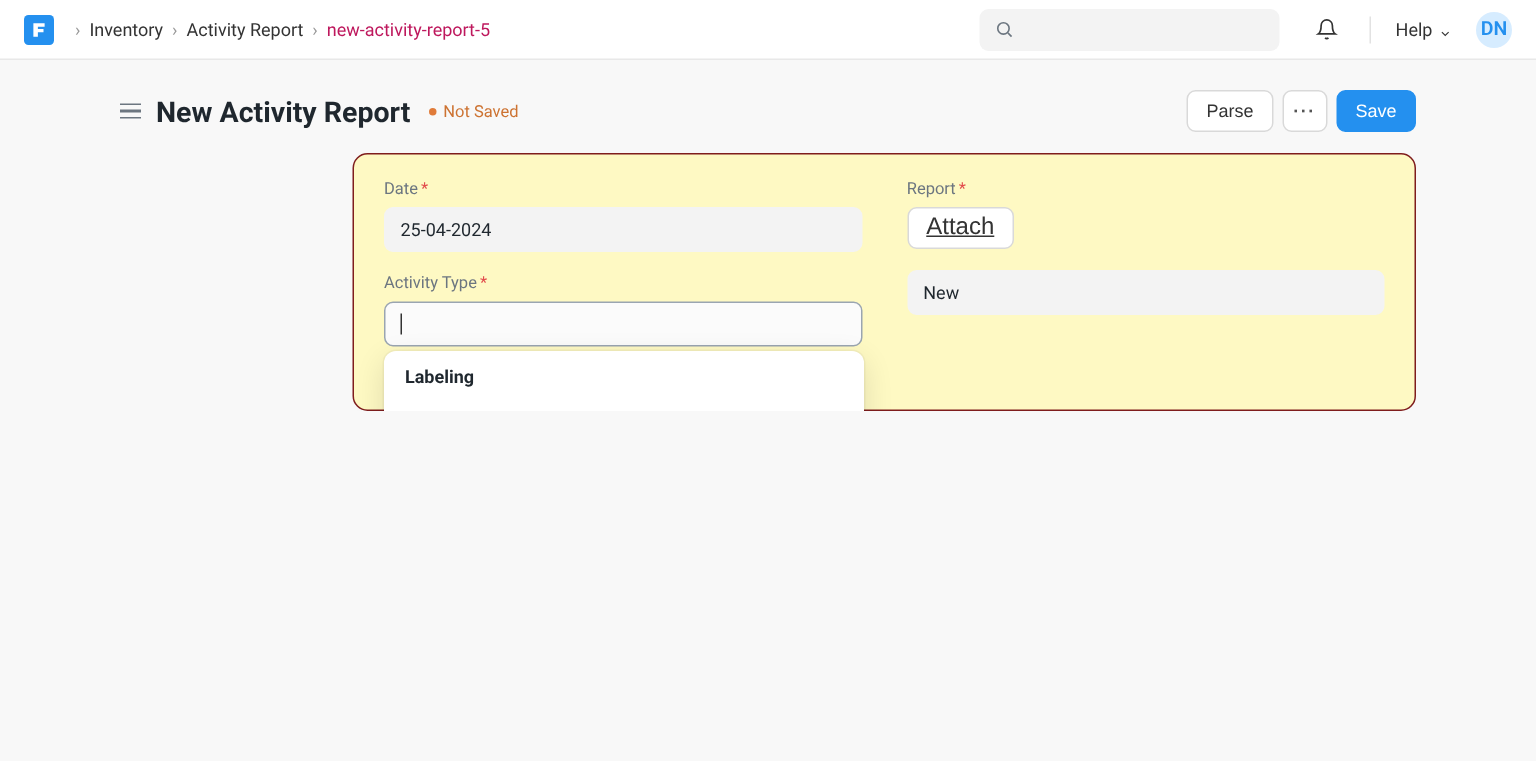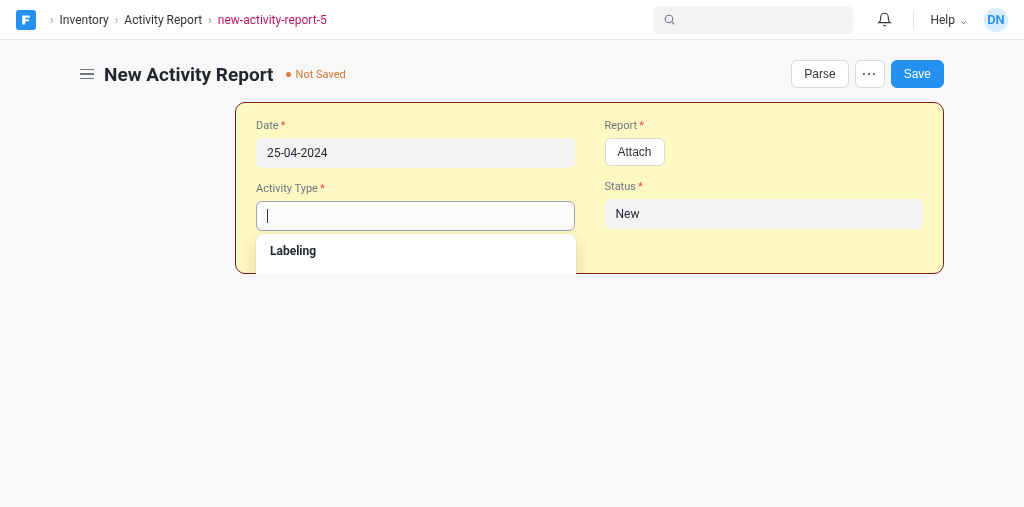--- a/index.html
+++ b/index.html
@@ -127,22 +127,23 @@
       border: 1px solid #9aa5b1;
     }
     .control input { border: none; background: transparent; outline: none; width: 100%; font-size: 12px; }
     .caret-blink {
       width: 1px; height: 14px; background: #333;
       animation: blink 1s step-end infinite;
     }
     @keyframes blink { 50% { opacity: 0; } }
     .attach-btn {
       height: 28px; border: 1px solid #d9d9d9; border-radius: 6px;
-      background: #fff; padding: 0 12px; font-size: 12px; color: #333;
+      background: #fff; padding: 0 12px; font-size: 16px; color: #333;
       cursor: pointer;
+      text-decoration: underline;
     }
 
     
     .dropdown {
       position: absolute;
       top: 100px;
       left: 0px;
       width: 320px;
       background: #fff;
       border-radius: 8px;
@@ -281,22 +282,19 @@
     </div>
 
     <div class="col">
       <div class="field">
         <label class="label">
           <span>Report</span><span class="req">*</span>
         </label>
         <button class="attach-btn">Attach</button>
       </div>
       <div class="field">
-        <label class="label">
-          <span>Status</span><span class="req">*</span>
-        </label>
         <div class="control">
           <span>New</span>
         </div>
       </div>
     </div>
   </div>
 </div>
 
 </body></html>

